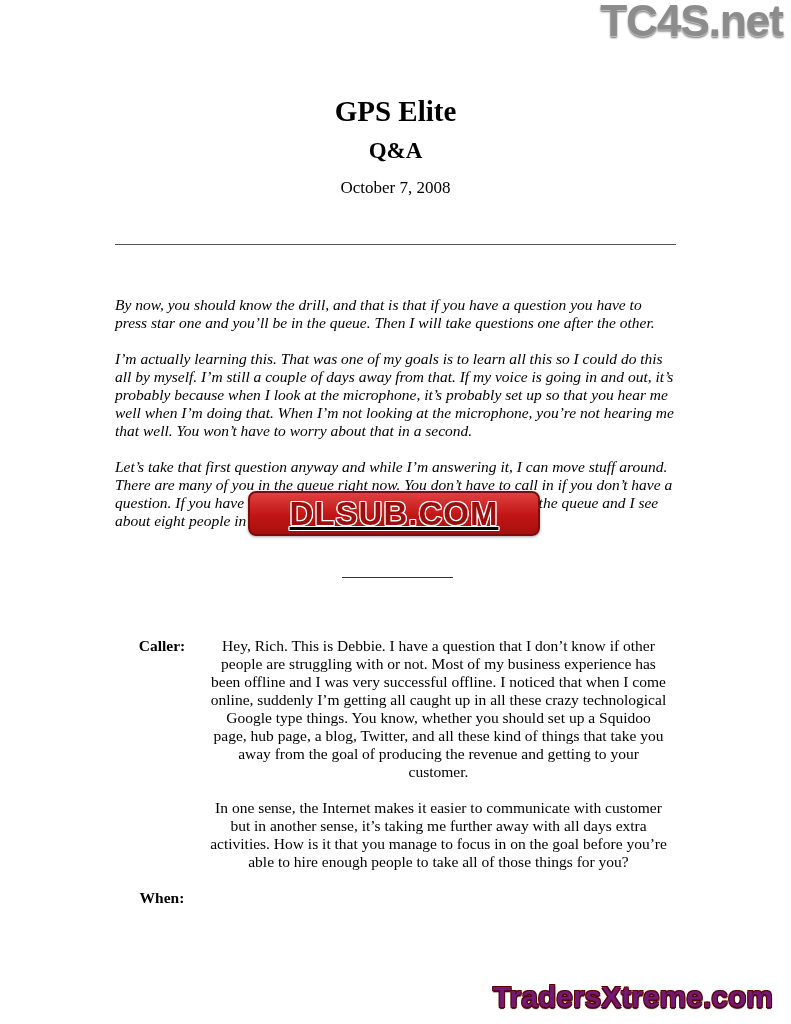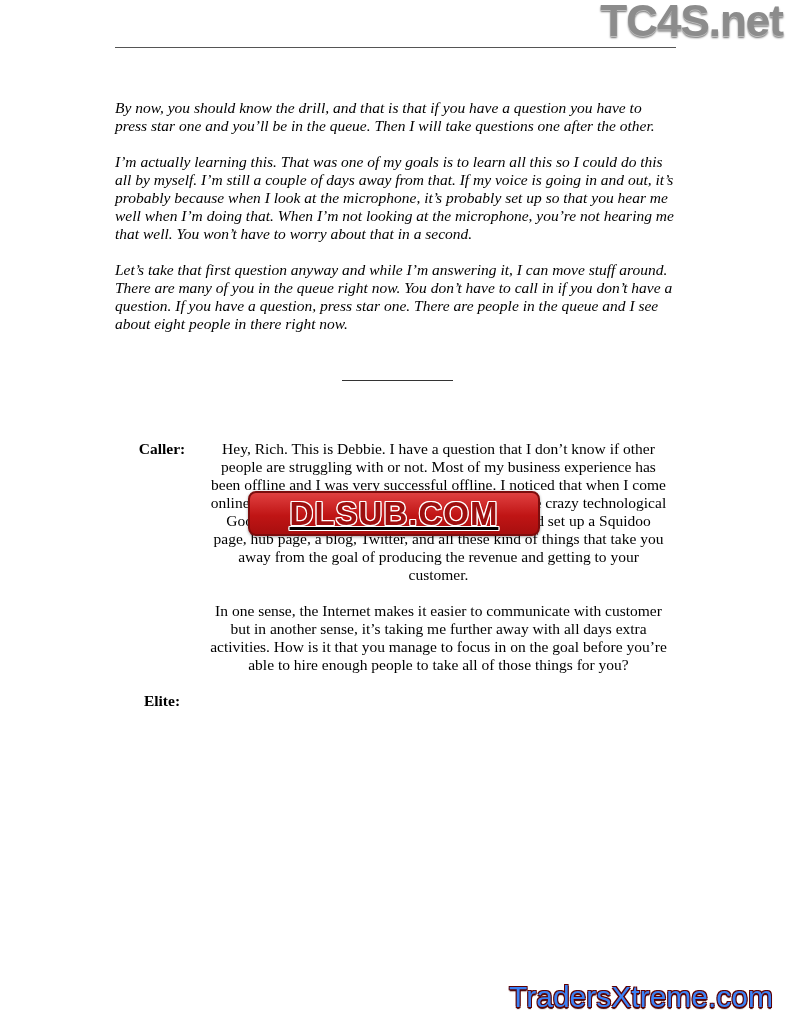--- a/index.html
+++ b/index.html
@@ -118,39 +118,44 @@
       -1px  0   0 #ffffff, 1px  0   0 #ffffff,
        0   -1px 0 #ffffff, 0    1px 0 #ffffff;
   }
 
   
   .bottom-logo {
     position: absolute;
     right: 18px;
     bottom: 10px;
     font-family: "Liberation Sans", sans-serif;
-    font-weight: normal;
+    font-weight: bold;
     font-size: 30px;
     letter-spacing: 0px;
-    color: #3b82f6;
+    color: #701a75;
     text-shadow:
       -1px -1px 0 #5e0000, 1px -1px 0 #5e0000,
       -1px  1px 0 #5e0000, 1px  1px 0 #5e0000,
        0    2px 1px #3c0000;
   }
 </style>
 </head>
 <body>
 
 <div class="page">
 
   <div class="top-logo">TC4S.net</div>
 
   <div class="content">
 
+    <div class="doc-header">
+      <h1 class="doc-title">GPS Elite</h1>
+      <h2 class="doc-subtitle">Q&amp;A</h2>
+      <div class="doc-date">October 7, 2008</div>
+    </div>
 
     <hr class="rule">
 
     <div class="body-text">
       <p>By now, you should know the drill, and that is that if you have a question you have to press star one and you’ll be in the queue. Then I will take questions one after the other.</p>
       <p>I’m actually learning this. That was one of my goals is to learn all this so I could do this all by myself. I’m still a couple of days away from that. If my voice is going in and out, it’s probably because when I look at the microphone, it’s probably set up so that you hear me well when I’m doing that. When I’m not looking at the microphone, you’re not hearing me that well. You won’t have to worry about that in a second.</p>
       <p>Let’s take that first question anyway and while I’m answering it, I can move stuff around. There are many of you in the queue right now. You don’t have to call in if you don’t have a question. If you have a question, press star one. There are people in the queue and I see about eight people in there right now.</p>
     </div>
 
     <div class="section-divider"></div>
@@ -159,21 +164,21 @@
 
       <div class="turn">
         <div class="speaker">Caller:</div>
         <div class="speech">
           <p>Hey, Rich. This is Debbie. I have a question that I don’t know if other people are struggling with or not. Most of my business experience has been offline and I was very successful offline. I noticed that when I come online, suddenly I’m getting all caught up in all these crazy technological Google type things. You know, whether you should set up a Squidoo page, hub page, a blog, Twitter, and all these kind of things that take you away from the goal of producing the revenue and getting to your customer.</p>
           <p>In one sense, the Internet makes it easier to communicate with customer but in another sense, it’s taking me further away with all days extra activities. How is it that you manage to focus in on the goal before you’re able to hire enough people to take all of those things for you?</p>
         </div>
       </div>
 
       <div class="turn">
-        <div class="speaker">Elite:</div>
+        <div class="speaker">When:</div>
       </div>
 
     </div>
 
   </div>
 
   <div class="watermark">
     <span class="watermark-text">DLSUB.COM</span>
   </div>
 

